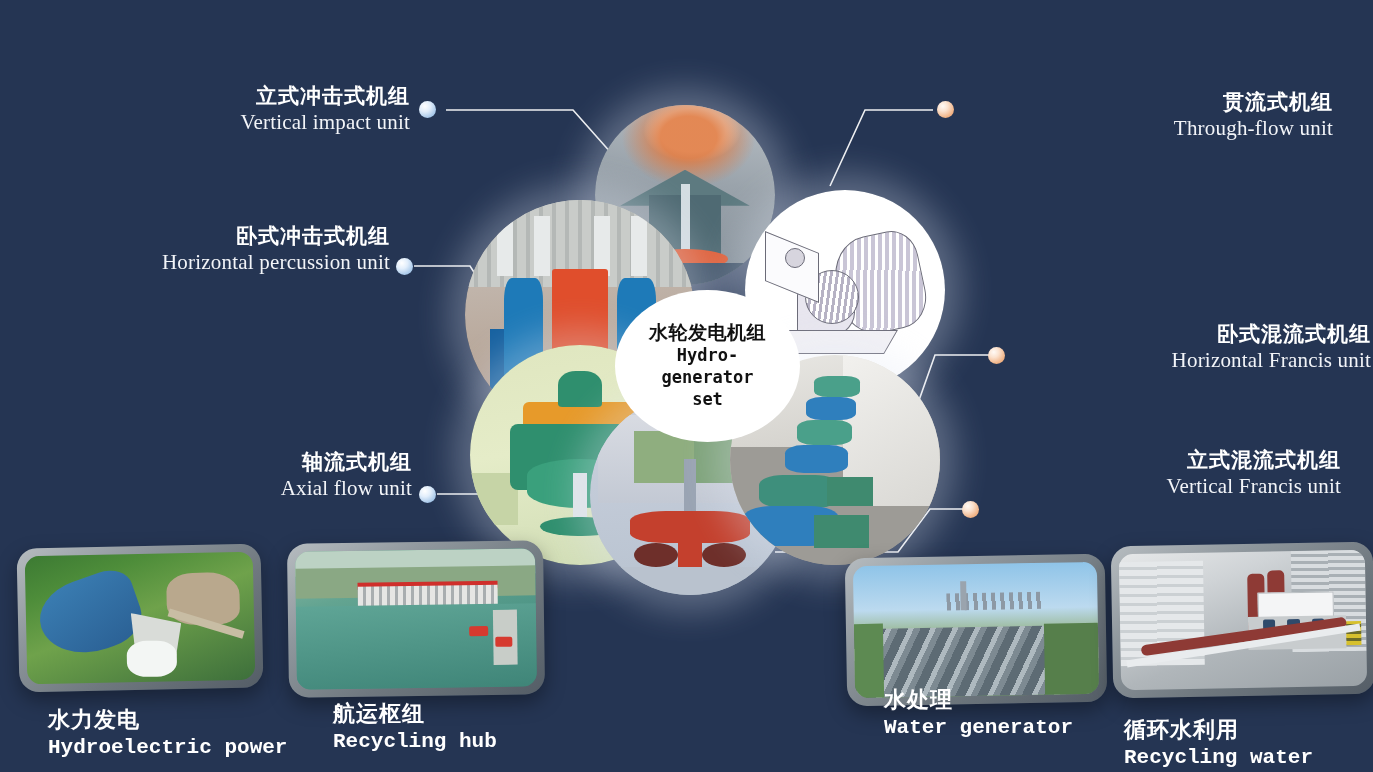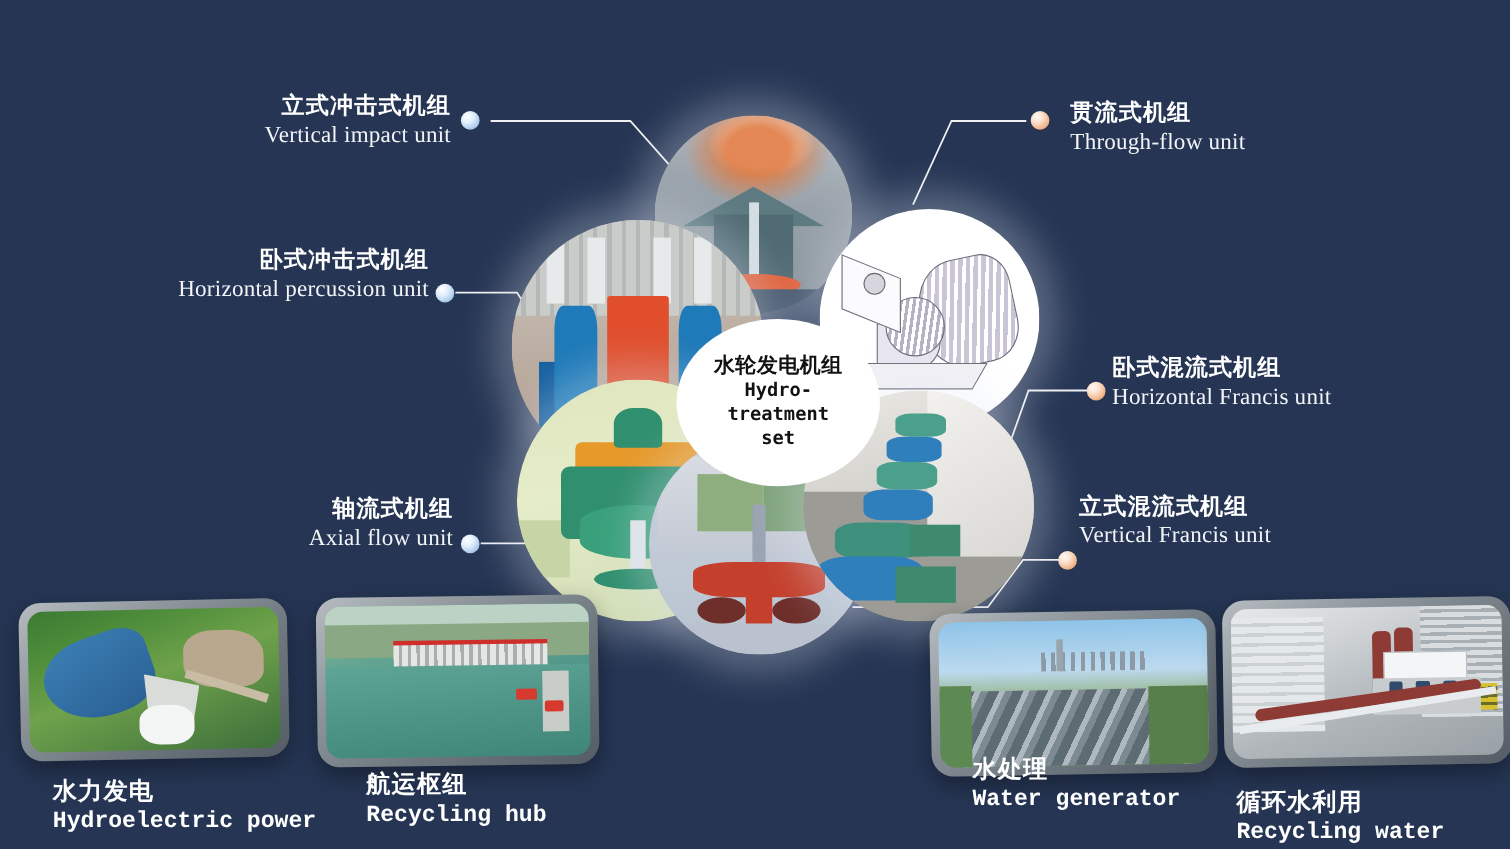--- a/index.html
+++ b/index.html
@@ -124,21 +124,21 @@
     display:flex;flex-direction:column;align-items:center;justify-content:center;
     text-align:center;color:#111;z-index:9;
   }
   .center-cn{font-family:"DejaVu Sans",sans-serif;font-size:19px;font-weight:600;letter-spacing:.5px;line-height:1.18;}
   .center-en{font-family:"DejaVu Sans Mono",monospace;font-size:17px;font-weight:700;line-height:1.25;margin-top:1px;}
 
   
   .lbl{position:absolute;color:#ffffff;}
   .lbl .cn{font-family:"DejaVu Sans",sans-serif;font-size:21px;font-weight:700;line-height:1.22;letter-spacing:1px;}
   .lbl .en{font-family:"Liberation Serif",serif;font-size:21px;line-height:1.22;letter-spacing:.2px;color:#f2f4f8;}
-  .lbl.right{text-align:left;}
+  .lbl.right{text-align:right;}
   .lbl.left{text-align:right;}
 
   
   .dot{position:absolute;width:17px;height:17px;border-radius:50%;}
   .dot.blue{background:radial-gradient(circle at 34% 30%,#ffffff 0%,#e2eefb 35%,#a9c9ea 72%,#8fb7e0 100%);}
   .dot.orange{background:radial-gradient(circle at 34% 30%,#fffaf6 0%,#fbe2cf 32%,#f0b183 72%,#e8a271 100%);}
 
   
   .card{position:absolute;border-radius:20px;padding:8px;
     background:linear-gradient(145deg,#b6bcc0 0%,#8f979d 30%,#6f787f 62%,#545d66 100%);
@@ -296,21 +296,21 @@
         <div class="g1"></div>
           <div class="g2"></div>
       </div>
     </div>
 
   </div>
 
   <div class="center-oval">
     <div class="center-cn">水轮发电机组</div>
     <div class="center-en">Hydro-</div>
-    <div class="center-en">treatment</div>
+    <div class="center-en">generator</div>
     <div class="center-en">set</div>
   </div>
 
   <div class="lbl left" style="left:60px;top:84px;width:350px;">
     <div class="cn">立式冲击式机组</div>
     <div class="en">Vertical impact unit</div>
   </div>
   <div class="dot blue" style="left:419px;top:101px;"></div>
 
   <div class="lbl left" style="left:30px;top:224px;width:360px;">

